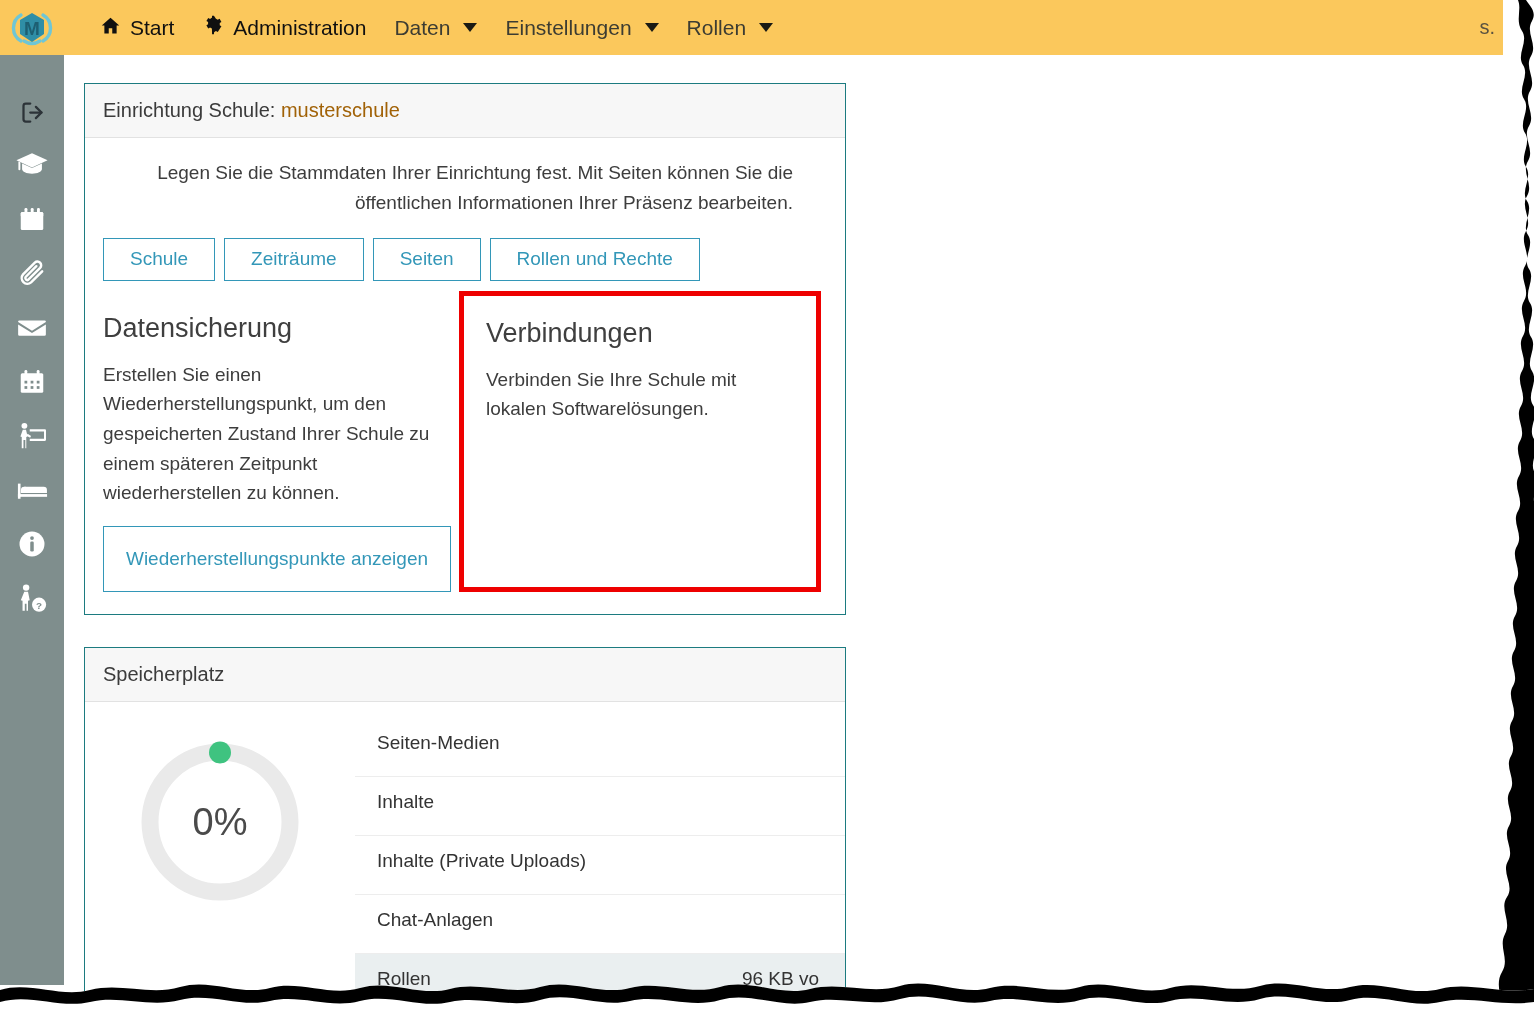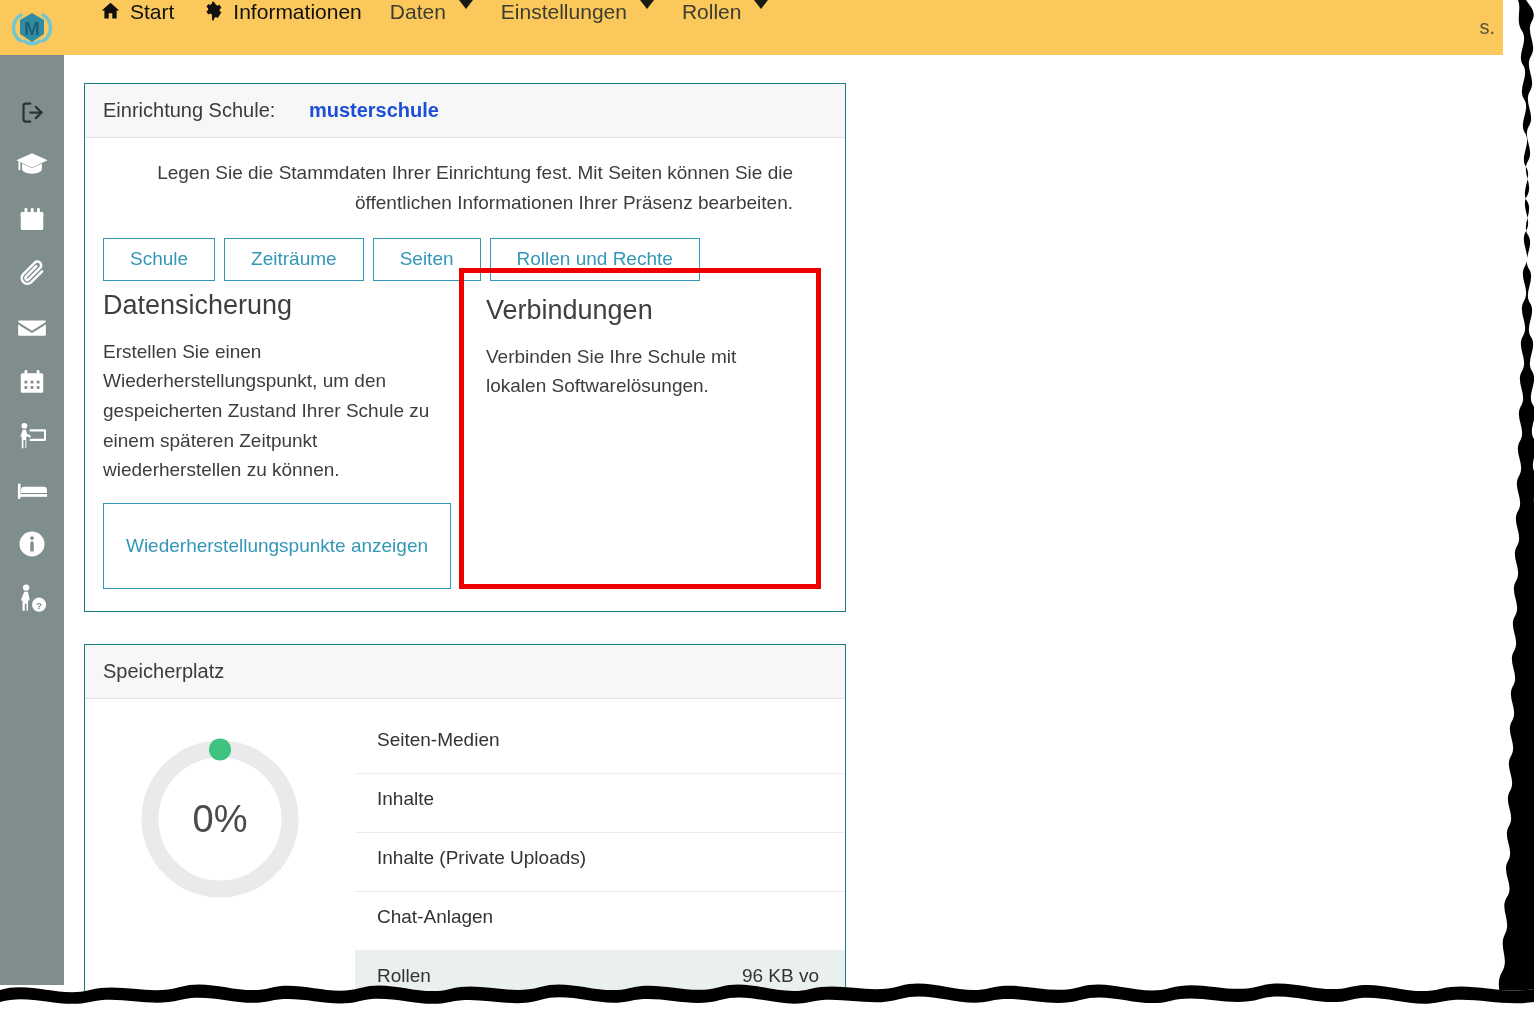--- a/index.html
+++ b/index.html
@@ -37,20 +37,21 @@
   .nav-items {
     display: flex;
     align-items: center;
     gap: 0px;
     margin-left: 22px;
     flex: 1 1 auto;
     height: 55px;
   }
   .nav-item {
     display: flex;
+    align-items: center;
     gap: 9px;
     padding: 0 14px;
     height: 55px;
     font-size: 21px;
     color: #3c3c32;
     cursor: pointer;
     white-space: nowrap;
   }
   .nav-item.strong { color: #101010; }
   .nav-item .caret {
@@ -111,21 +112,21 @@
     width: 762px;
     margin-bottom: 32px;
   }
   .card-head {
     background: #f7f7f7;
     border-bottom: 1px solid #e2e2e2;
     padding: 15px 18px;
     font-size: 20px;
     color: #3b3b3b;
   }
-  .card-head b { font-weight: bold; color: #1d4ed8; margin-left: 28px; }
+  .card-head b { font-weight: normal; color: #a16207; }
   .card-body {
     padding: 20px 18px 22px 18px;
   }
   .card-foot {
     background: #f7f7f7;
     border-top: 1px solid #e2e2e2;
     padding: 13px 18px;
   }
 
   .para {
@@ -147,21 +148,21 @@
     cursor: pointer;
     white-space: nowrap;
     font-family: "Liberation Sans", sans-serif;
     line-height: 1.2;
   }
 
   
   .split {
     display: flex;
     gap: 0px;
-    margin-top: 9px;
+    margin-top: 32px;
   }
   .split-col { width: 50%; }
   .split-col.right {
     border: 5px solid #ee0000;
     padding: 22px 22px 26px 22px;
     margin-left: -6px;
     margin-top: -22px;
   }
   .sub-h {
     font-size: 27px;
@@ -177,21 +178,21 @@
   }
   .btn-block {
     display: block;
     width: 348px;
     text-align: center;
     border: 1px solid #3397b8;
     background: #fff;
     color: #3397b8;
     font-size: 19px;
     line-height: 1.6;
-    padding: 27px 14px;
+    padding: 17px 14px;
     cursor: pointer;
   }
 
   
   .storage-body {
     display: flex;
     align-items: flex-start;
     padding: 16px 0 12px 0;
   }
   .donut-wrap {
@@ -274,21 +275,21 @@
         </span>
         <span>Start</span>
       </div>
 
       <div class="nav-item strong">
         <span>
           <svg width="22" height="22" viewBox="0 0 24 24" fill="#101010">
             <path d="M12 8.2a3.8 3.8 0 1 0 0 7.6 3.8 3.8 0 0 0 0-7.6zm9.2 5.1l-1.9-1.1c.06-.4.09-.8.09-1.2s-.03-.8-.09-1.2l1.9-1.1-2-3.4-2 1.1c-.6-.5-1.3-.9-2-1.2L13 2h-2l-.2 2.2c-.7.3-1.4.7-2 1.2l-2-1.1-2 3.4 1.9 1.1c-.06.4-.09.8-.09 1.2s.03.8.09 1.2l-1.9 1.1 2 3.4 2-1.1c.6.5 1.3.9 2 1.2L11 22h2l.2-2.2c.7-.3 1.4-.7 2-1.2l2 1.1z"></path>
           </svg>
         </span>
-        <span>Informationen</span>
+        <span>Administration</span>
       </div>
 
       <div class="nav-item">
         <span>Daten</span>
         <span class="caret"></span>
       </div>
 
       <div class="nav-item">
         <span>Einstellungen</span>
         <span class="caret"></span>

